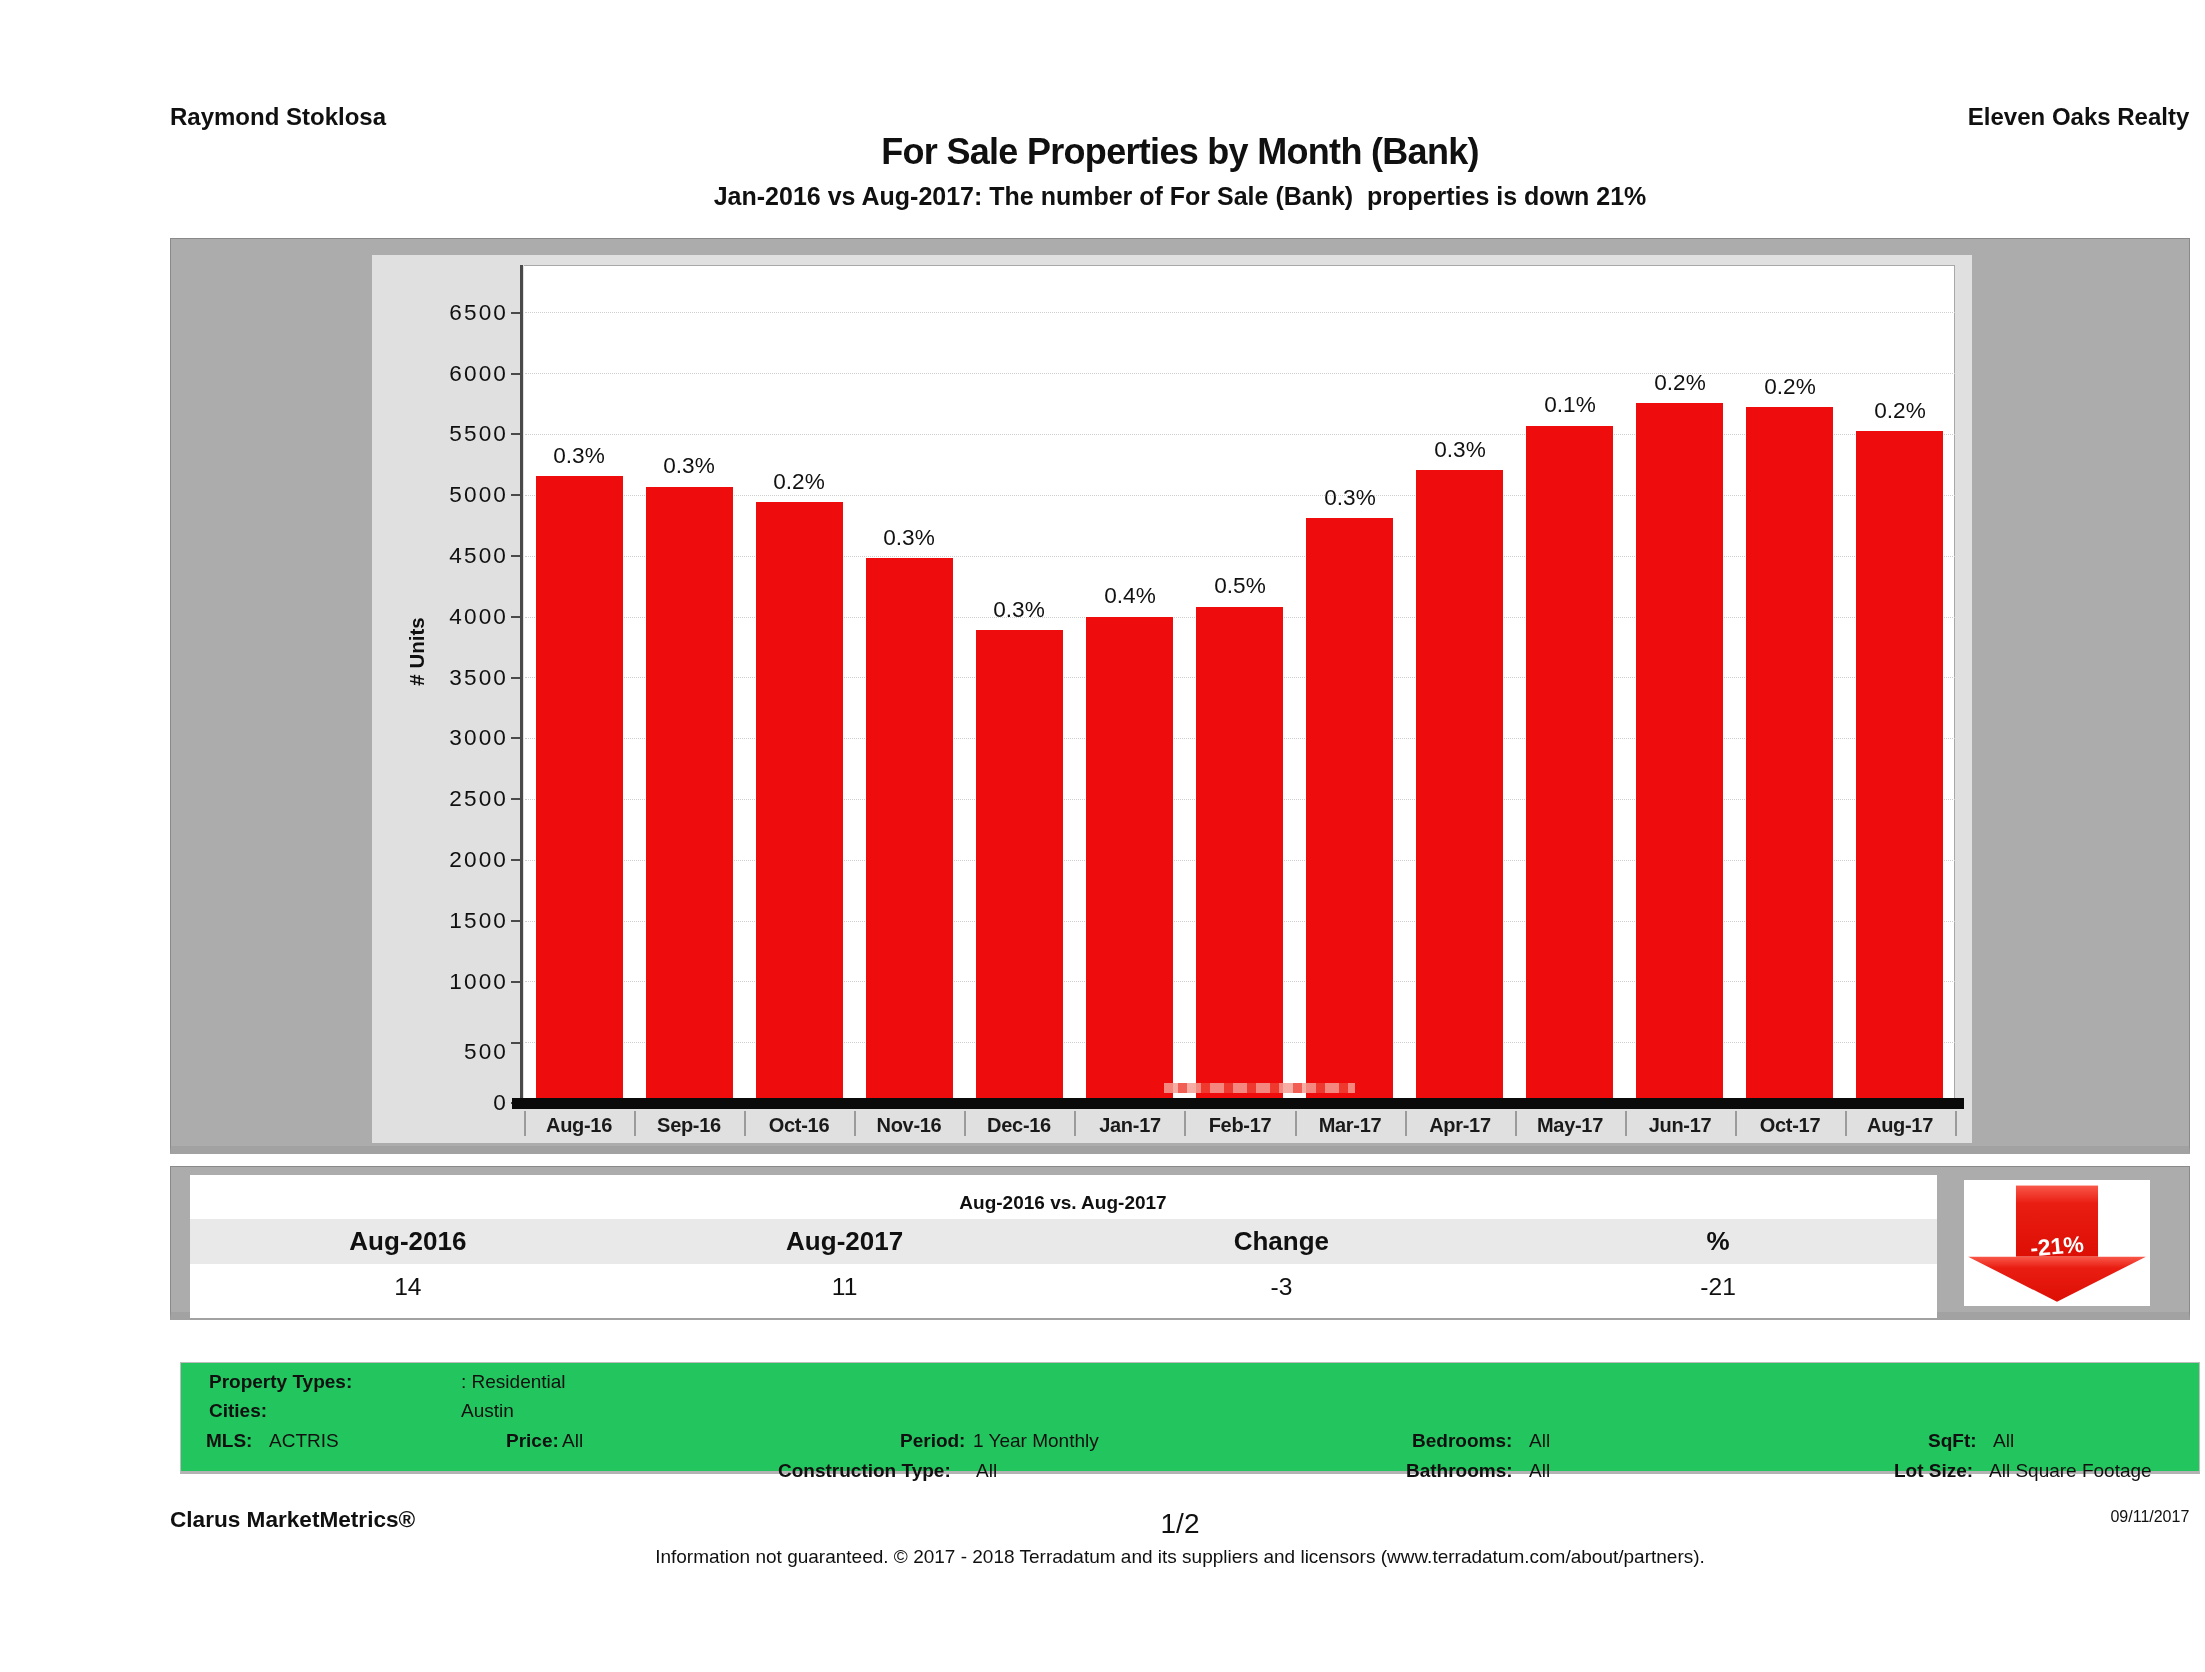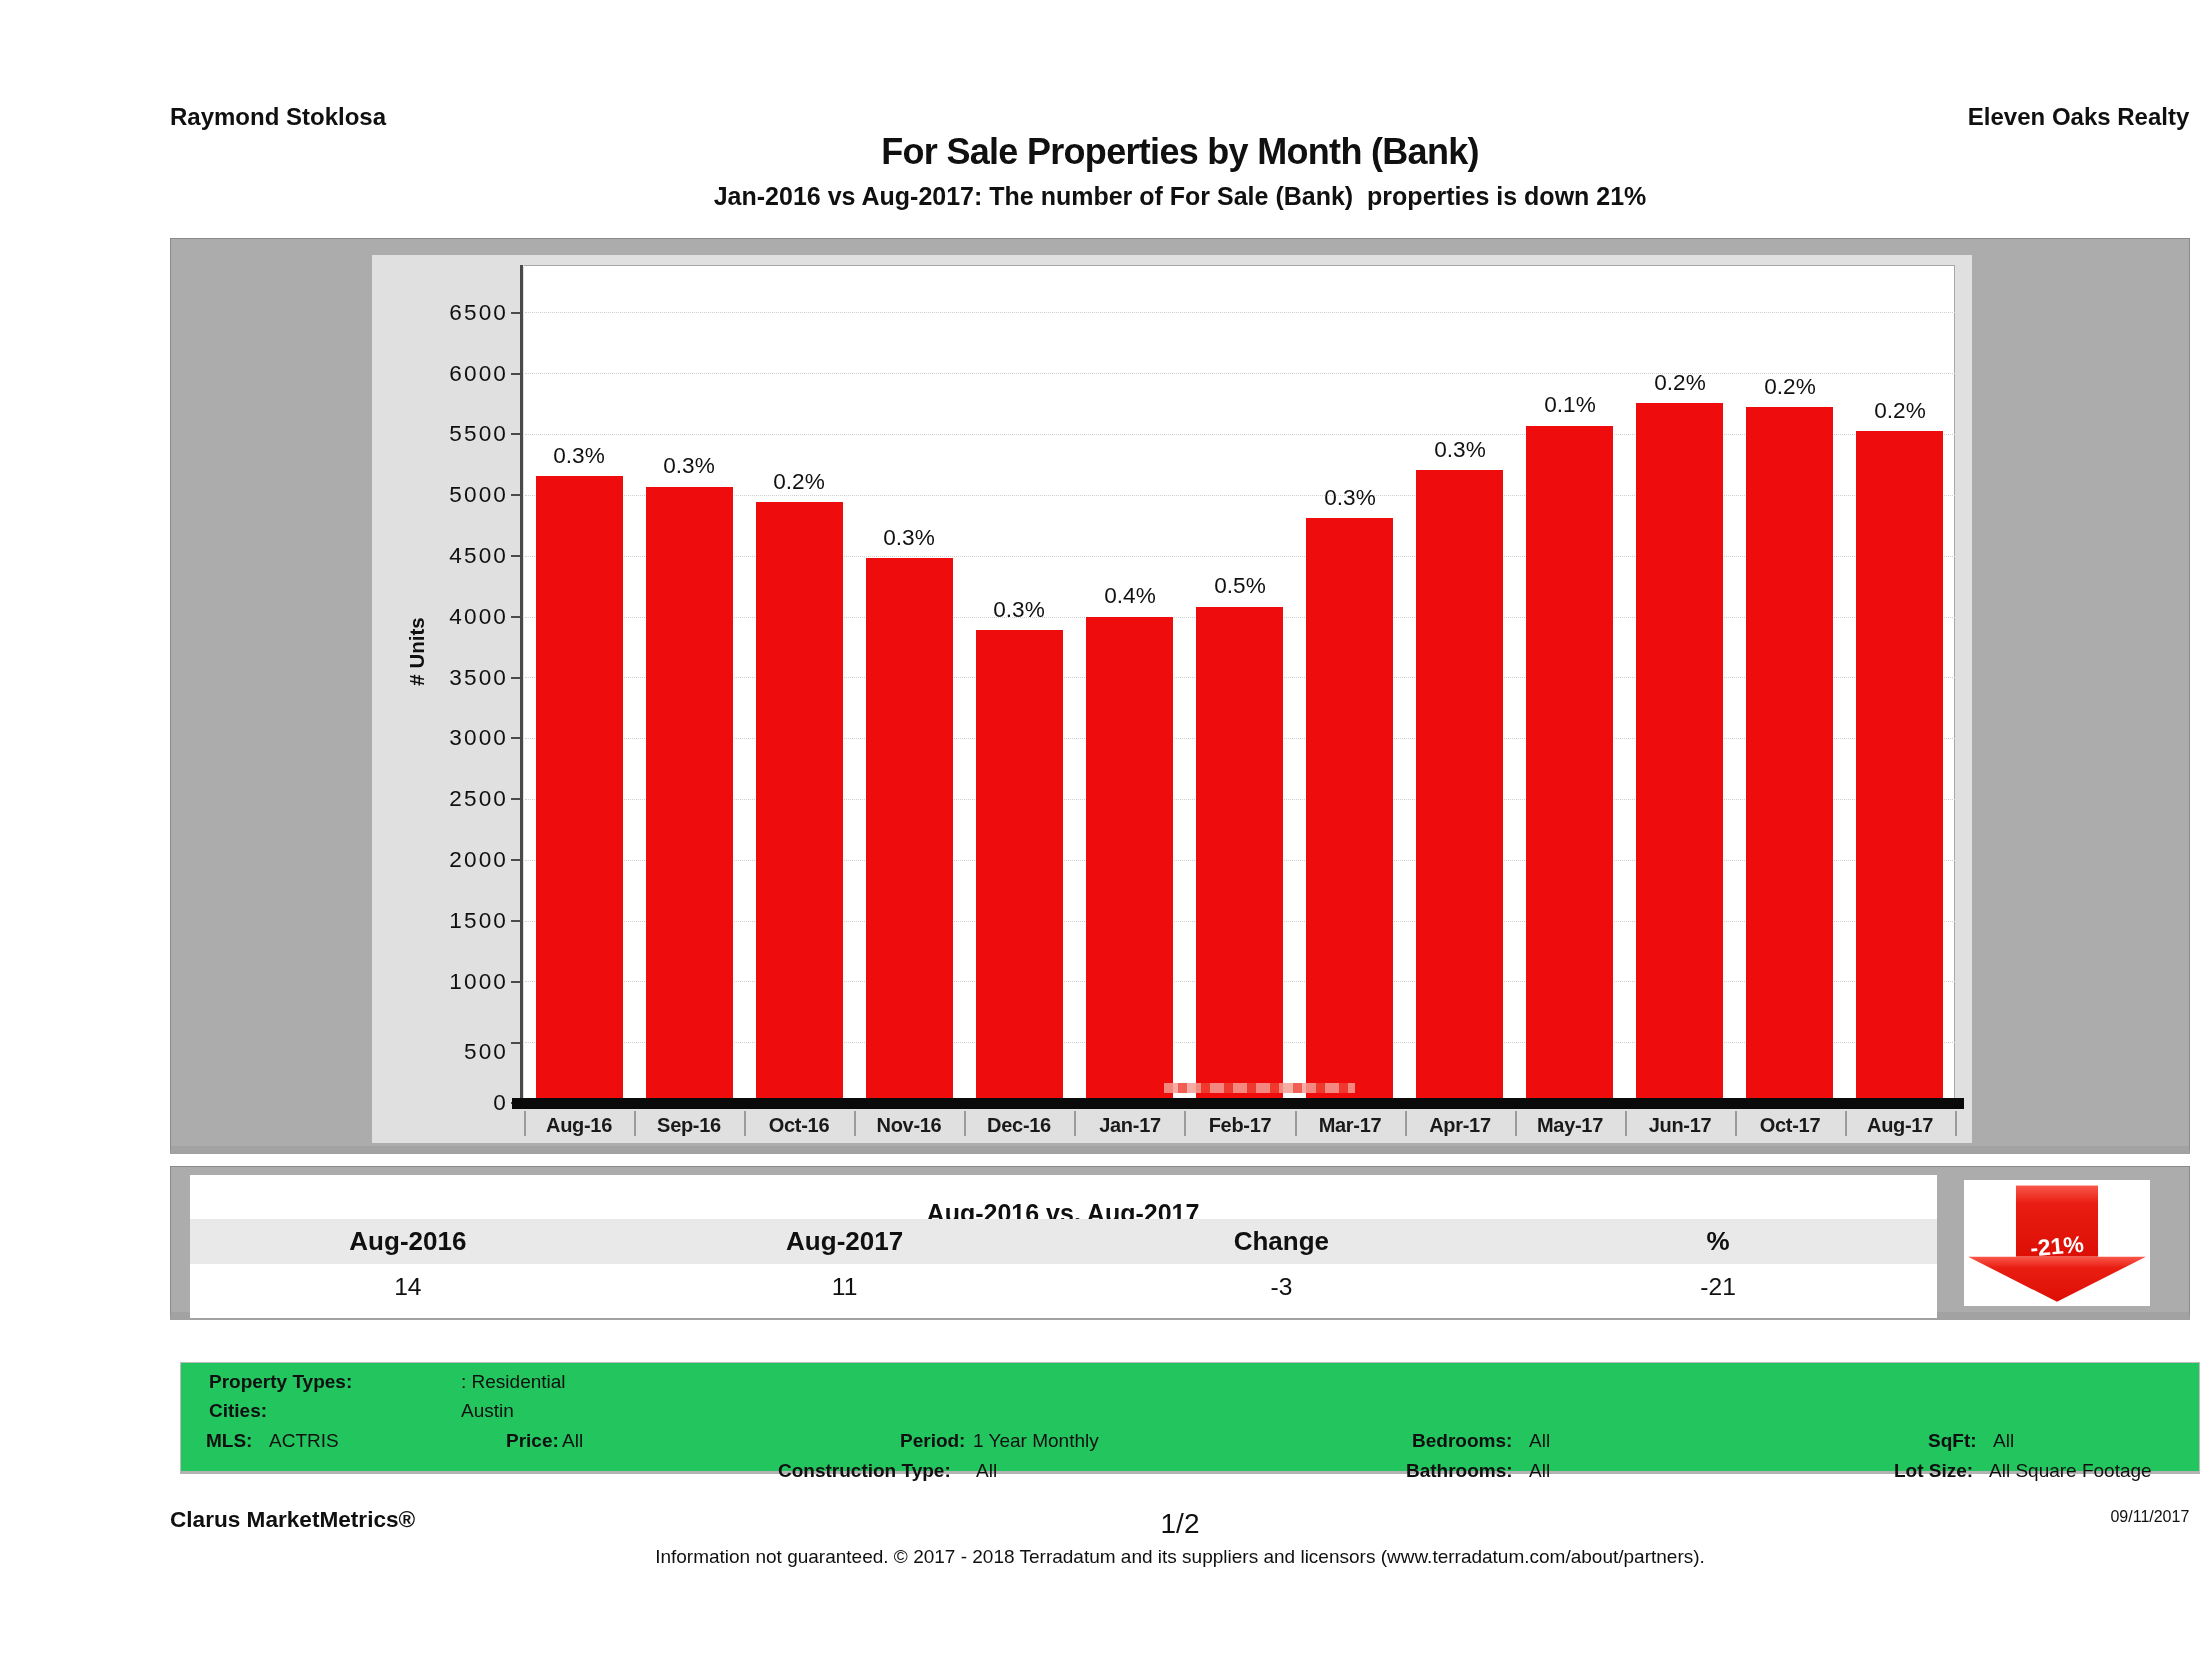--- a/index.html
+++ b/index.html
@@ -30,22 +30,22 @@
   .bar-label{height:30px;line-height:30px;text-align:center;font-size:22.6px;color:#111111;}
   .x-cat-label{top:857px;height:27px;line-height:27px;text-align:center;font-size:20px;font-weight:bold;
                letter-spacing:-0.3px;color:#1a1a1a;}
   .x-separator{top:856px;width:2.1px;height:24.6px;background:#9b9b9b;}
   .feb-artifact{top:828px;height:9.6px;background:repeating-linear-gradient(90deg,#f59d93 0 13.7px,#ef4135 13.7px 23px);opacity:.85;}
 
   
   .table-container{left:170px;top:1166px;width:2020px;height:154px;background:#acacac;
                    border:1.4px solid #8a8a8a;border-bottom:8.2px solid #a2a2a2;box-sizing:border-box;}
   .table-box{left:18.5px;top:8.2px;width:1747px;height:135px;background:#ffffff;}
-  .table-title-row{left:0;top:16px;width:100%;height:44px;line-height:44px;text-align:center;
-                   font-size:25px;font-weight:bold;}
+  .table-title-row{left:0;top:6px;width:100%;height:44px;line-height:44px;text-align:center;
+                   font-size:19px;font-weight:bold;}
   .table-header-row{left:0;top:44px;width:100%;height:45px;background:#e9e9e9;display:flex;}
   .table-value-row{left:0;top:89px;width:100%;height:54px;background:#ffffff;display:flex;}
   .tcell{flex:1 1 25%;text-align:center;line-height:45px;}
   .tcell.hdr{font-size:26px;font-weight:bold;}
   .tcell.val{font-size:24.6px;}
   .arrow-box{left:1793px;top:13px;width:186px;height:126px;background:#ffffff;}
   .arrow-label{left:0;top:53px;width:100%;text-align:center;font-size:23px;font-weight:bold;color:#ffffff;
                transform:rotate(-5deg);}
 
   

